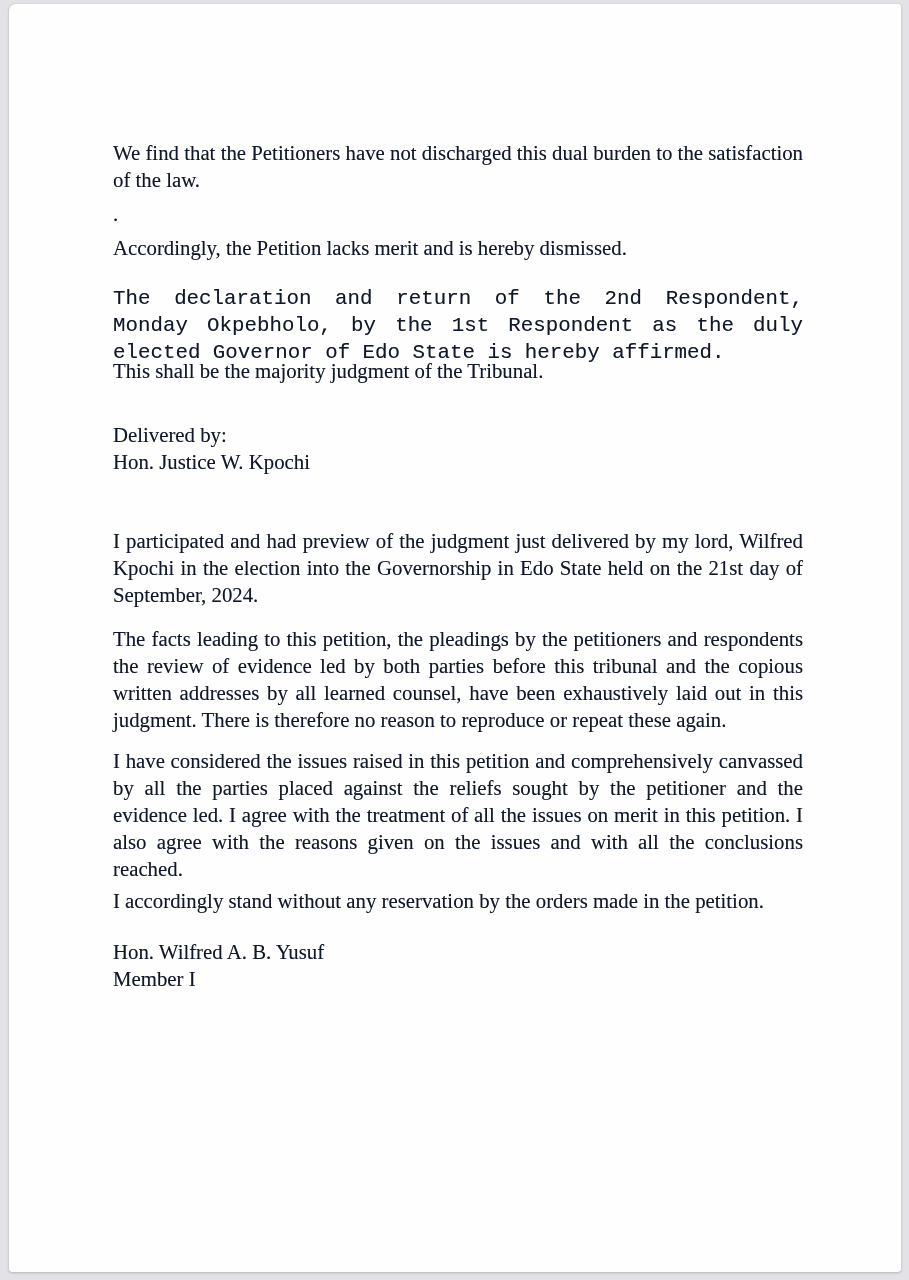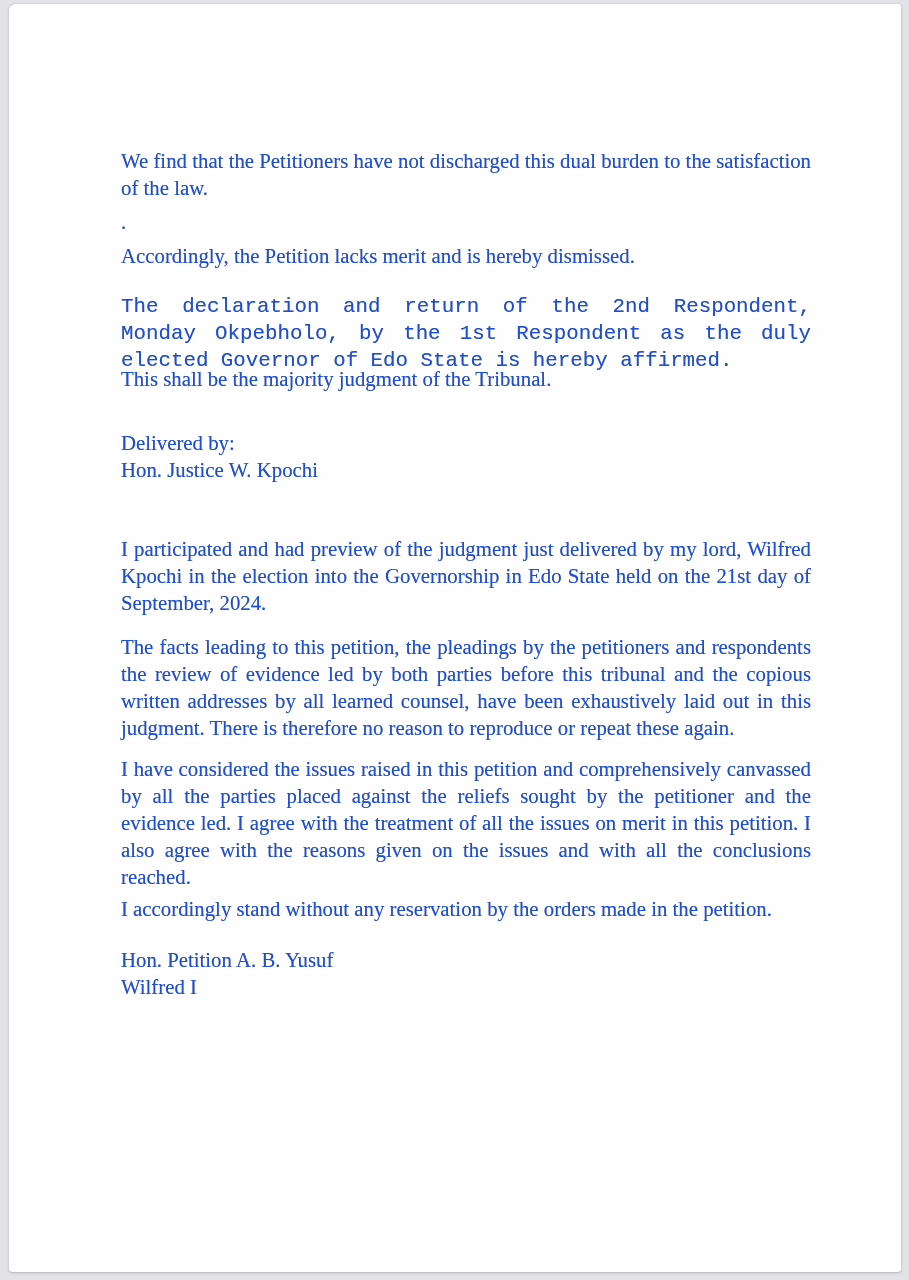--- a/index.html
+++ b/index.html
@@ -23,23 +23,23 @@
     background: #fefefe;
     border-radius: 6px 2px 3px 3px;
     box-shadow: 0 1px 3px rgba(0,0,0,0.18), 0 0 1px rgba(0,0,0,0.25);
   }
   .block {
     position: absolute;
     left: 104px;
     width: 690px;
     font-size: 20.8px;
     line-height: 27px;
-    color: #1d4ed8;
+    color: #0f172a;
     text-shadow: 0 0 0.5px rgba(30,30,30,0.4);
-    margin: 8px;
+    margin: 0;
   }
   .justify {
     text-align: justify;
   }
   .bold {
     font-weight: normal;
   }
   
   .pos-dual        { top: 135px; }
   .pos-period      { top: 196px; }
@@ -75,17 +75,17 @@
 
   <p class="block justify pos-preview">I participated and had preview of the judgment just delivered by my lord, Wilfred Kpochi in the election into the Governorship in Edo State held on the 21st day of September, 2024.</p>
 
   <p class="block justify pos-issues">I have considered the issues raised in this petition and comprehensively canvassed by all the parties placed against the reliefs sought by the petitioner and the evidence led. I agree with the treatment of all the issues on merit in this petition. I also agree with the reasons given on the issues and with all the conclusions reached.</p>
 
   <p class="block justify pos-facts">The facts leading to this petition, the pleadings by the petitioners and respondents the review of evidence led by both parties before this tribunal and the copious written addresses by all learned counsel, have been exhaustively laid out in this judgment. There is therefore no reason to reproduce or repeat these again.</p>
 
   <p class="block pos-orders">I accordingly stand without any reservation by the orders made in the petition.</p>
 
   <div class="block pos-signature">
-    <div class="bold">Hon. Petition A. B. Yusuf</div>
-    <div>Wilfred I</div>
+    <div class="bold">Hon. Wilfred A. B. Yusuf</div>
+    <div>Member I</div>
   </div>
 
 </div>
 
 </body></html>

